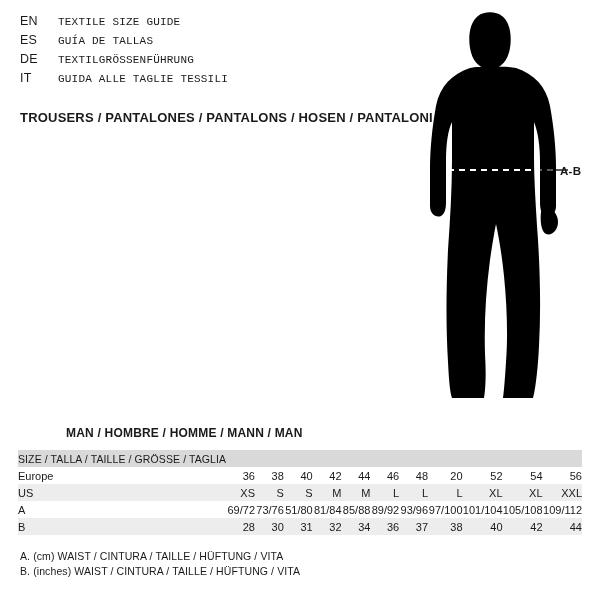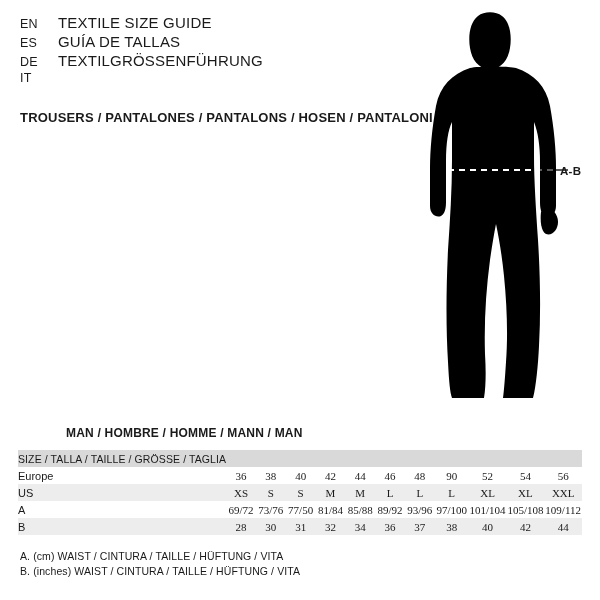--- a/index.html
+++ b/index.html
@@ -31,22 +31,23 @@
     display: flex;
     align-items: baseline;
     height: 19px;
   }
   .lang-code {
     width: 38px;
     font-size: 12.5px;
     letter-spacing: 0.2px;
   }
   .lang-title {
-    font-size: 15px;
-    letter-spacing: 0.2px;
+    font-size: 11px;
+    letter-spacing: 0.2px;
+    font-family: Liberation Mono, monospace;
   }
 
   .section-title {
     position: absolute;
     left: 20px;
     top: 110px;
     font-size: 13px;
     font-weight: bold;
     letter-spacing: 0.2px;
   }
@@ -102,22 +103,21 @@
   }
   table.size-table tr.plain td {
     background: #ffffff;
   }
   td.label-cell {
     width: 92px;
     padding-left: 3px;
   }
   td.val {
     width: 43px;
-    text-align: center;
-    font-family: Liberation Serif, serif;
+    text-align: right;
   }
   .notes {
     position: absolute;
     left: 20px;
     top: 549px;
     font-size: 10.5px;
     line-height: 15px;
     letter-spacing: 0.1px;
   }
   .notes div { white-space: nowrap; }
@@ -135,20 +135,21 @@
     <div class="lang-row">
       <span class="lang-code">ES</span>
       <span class="lang-title">GUÍA DE TALLAS</span>
     </div>
     <div class="lang-row">
       <span class="lang-code">DE</span>
       <span class="lang-title">TEXTILGRÖSSENFÜHRUNG</span>
     </div>
     <div class="lang-row">
       <span class="lang-code">IT</span>
+      <span class="lang-title">GUIDA ALLE TAGLIE TESSILI</span>
     </div>
   </div>
 
   <div class="section-title">TROUSERS / PANTALONES / PANTALONS / HOSEN / PANTALONI</div>
 
   <div class="figure-wrap">
     <svg width="200" height="400" viewBox="0 0 200 400">
 
       <path fill="#000000" d="M78,6 C70,12 68,26 70,38 C72,50 78,58 90,60 C102,58 108,50 110,38 C112,26 110,12 102,6 C96,1 84,1 78,6 Z"></path>
 
@@ -214,21 +215,21 @@
       </tr>
       <tr class="plain">
         <td class="label-cell">Europe</td>
         <td class="val">36</td>
         <td class="val">38</td>
         <td class="val">40</td>
         <td class="val">42</td>
         <td class="val">44</td>
         <td class="val">46</td>
         <td class="val">48</td>
-        <td class="val">90</td>
+        <td class="val">20</td>
         <td class="val">52</td>
         <td class="val">54</td>
         <td class="val">56</td>
       </tr>
       <tr class="alt">
         <td class="label-cell">US</td>
         <td class="val">XS</td>
         <td class="val">S</td>
         <td class="val">S</td>
         <td class="val">M</td>
@@ -237,21 +238,21 @@
         <td class="val">L</td>
         <td class="val">L</td>
         <td class="val">XL</td>
         <td class="val">XL</td>
         <td class="val">XXL</td>
       </tr>
       <tr class="plain">
         <td class="label-cell">A</td>
         <td class="val">69/72</td>
         <td class="val">73/76</td>
-        <td class="val">77/50</td>
+        <td class="val">51/80</td>
         <td class="val">81/84</td>
         <td class="val">85/88</td>
         <td class="val">89/92</td>
         <td class="val">93/96</td>
         <td class="val">97/100</td>
         <td class="val">101/104</td>
         <td class="val">105/108</td>
         <td class="val">109/112</td>
       </tr>
       <tr class="alt">

